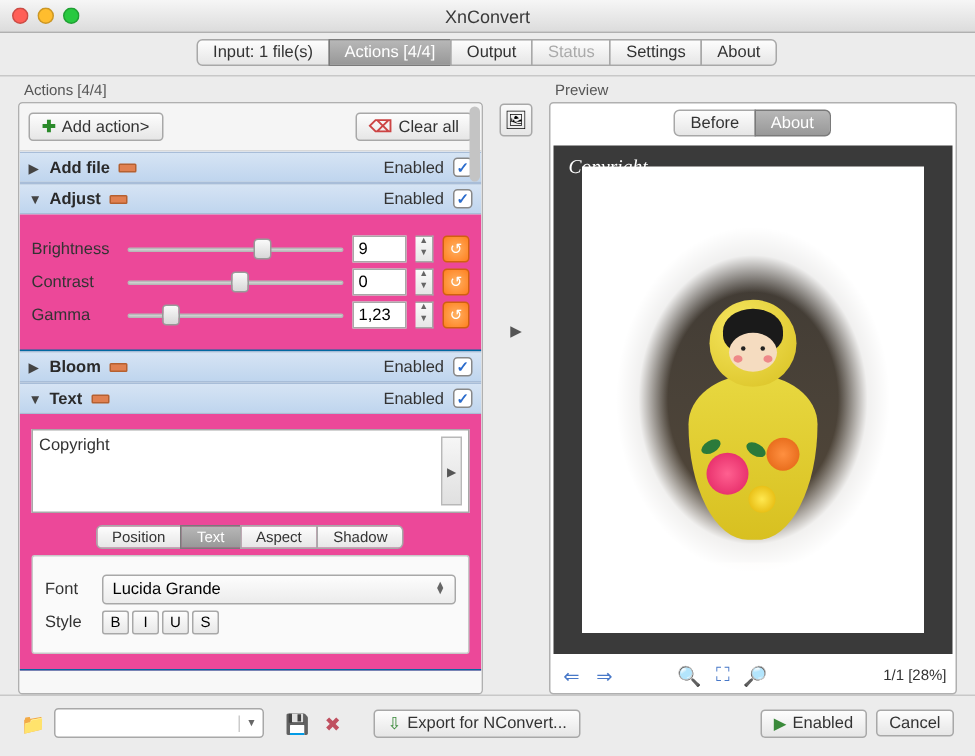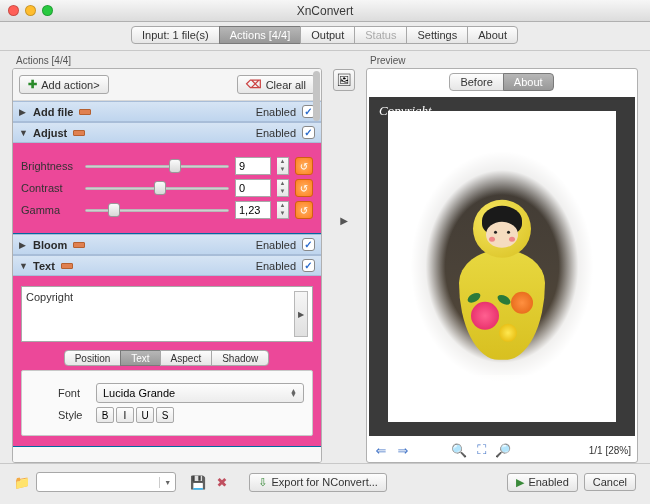--- a/index.html
+++ b/index.html
@@ -43,21 +43,21 @@
 .stepper { width: 12px; height: 18px; display: flex; flex-direction: column; border: 1px solid #a8a8a8; border-left: none; background: linear-gradient(#fafafa,#e6e6e6); }
 .stepper div { flex: 1; font-size: 6px; text-align: center; color: #666; }
 .resetbtn { width: 18px; height: 18px; background: radial-gradient(#ffb060,#ff8020); border: 1px solid #d06010; border-radius: 3px; display: flex; align-items: center; justify-content: center; color: #fff; font-size: 10px; }
 .textarea { border: 1px solid #a8a8a8; background: #fff; height: 56px; padding: 4px; display: flex; gap: 2px; }
 .textarea .ta { flex: 1; color: #333; }
 .textarea .expand { width: 14px; background: linear-gradient(#f6f6f6,#e0e0e0); border: 1px solid #b8b8b8; display: flex; align-items: center; justify-content: center; font-size: 8px; color: #555; }
 .subtabs { display: flex; justify-content: center; margin: 8px 0 4px; }
 .subtabs .segbtn { padding: 1px 10px; font-size: 10px; height: 16px; }
 .fontpanel { border: 1px solid #c8c8c8; background: #fafafa; padding: 8px; border-radius: 2px; }
 .frow { display: flex; align-items: center; gap: 8px; margin: 4px 0; }
-.frow .flabel { width: 30px; color: #333; margin-left: 28px; }
+.frow .flabel { width: 30px; color: #333; }
 .select { flex: 1; height: 20px; border: 1px solid #a8a8a8; border-radius: 3px; background: linear-gradient(#fdfdfd,#ececec); padding: 0 6px; display: flex; align-items: center; justify-content: space-between; }
 .select.sm { flex: 0 0 70px; }
 .select .arr { font-size: 7px; color: #666; line-height: 4px; }
 .stylebtns { display: flex; gap: 2px; }
 .stylebtns .sb { width: 18px; height: 16px; border: 1px solid #a8a8a8; background: linear-gradient(#fdfdfd,#e8e8e8); border-radius: 2px; display: flex; align-items: center; justify-content: center; font-size: 10px; }
 .midbtn { width: 22px; height: 22px; border: 1px solid #a8a8a8; border-radius: 3px; background: linear-gradient(#fafafa,#e6e6e6); display: flex; align-items: center; justify-content: center; margin-bottom: 4px; font-size: 12px; }
 .midarrow { margin-top: 120px; font-size: 10px; color: #555; }
 .ba-seg { display: flex; justify-content: center; padding: 4px 0; }
 .imgbox { flex: 1; background: #3a3a3a; margin: 2px; position: relative; overflow: hidden; display: flex; align-items: center; justify-content: center; }
 .vignette { width: 86%; height: 92%; background: radial-gradient(ellipse 54% 50% at center, rgba(255,255,255,0) 46%, rgba(255,255,255,0.92) 62%, #fff 74%); position: absolute; inset: 0; margin: auto; }

